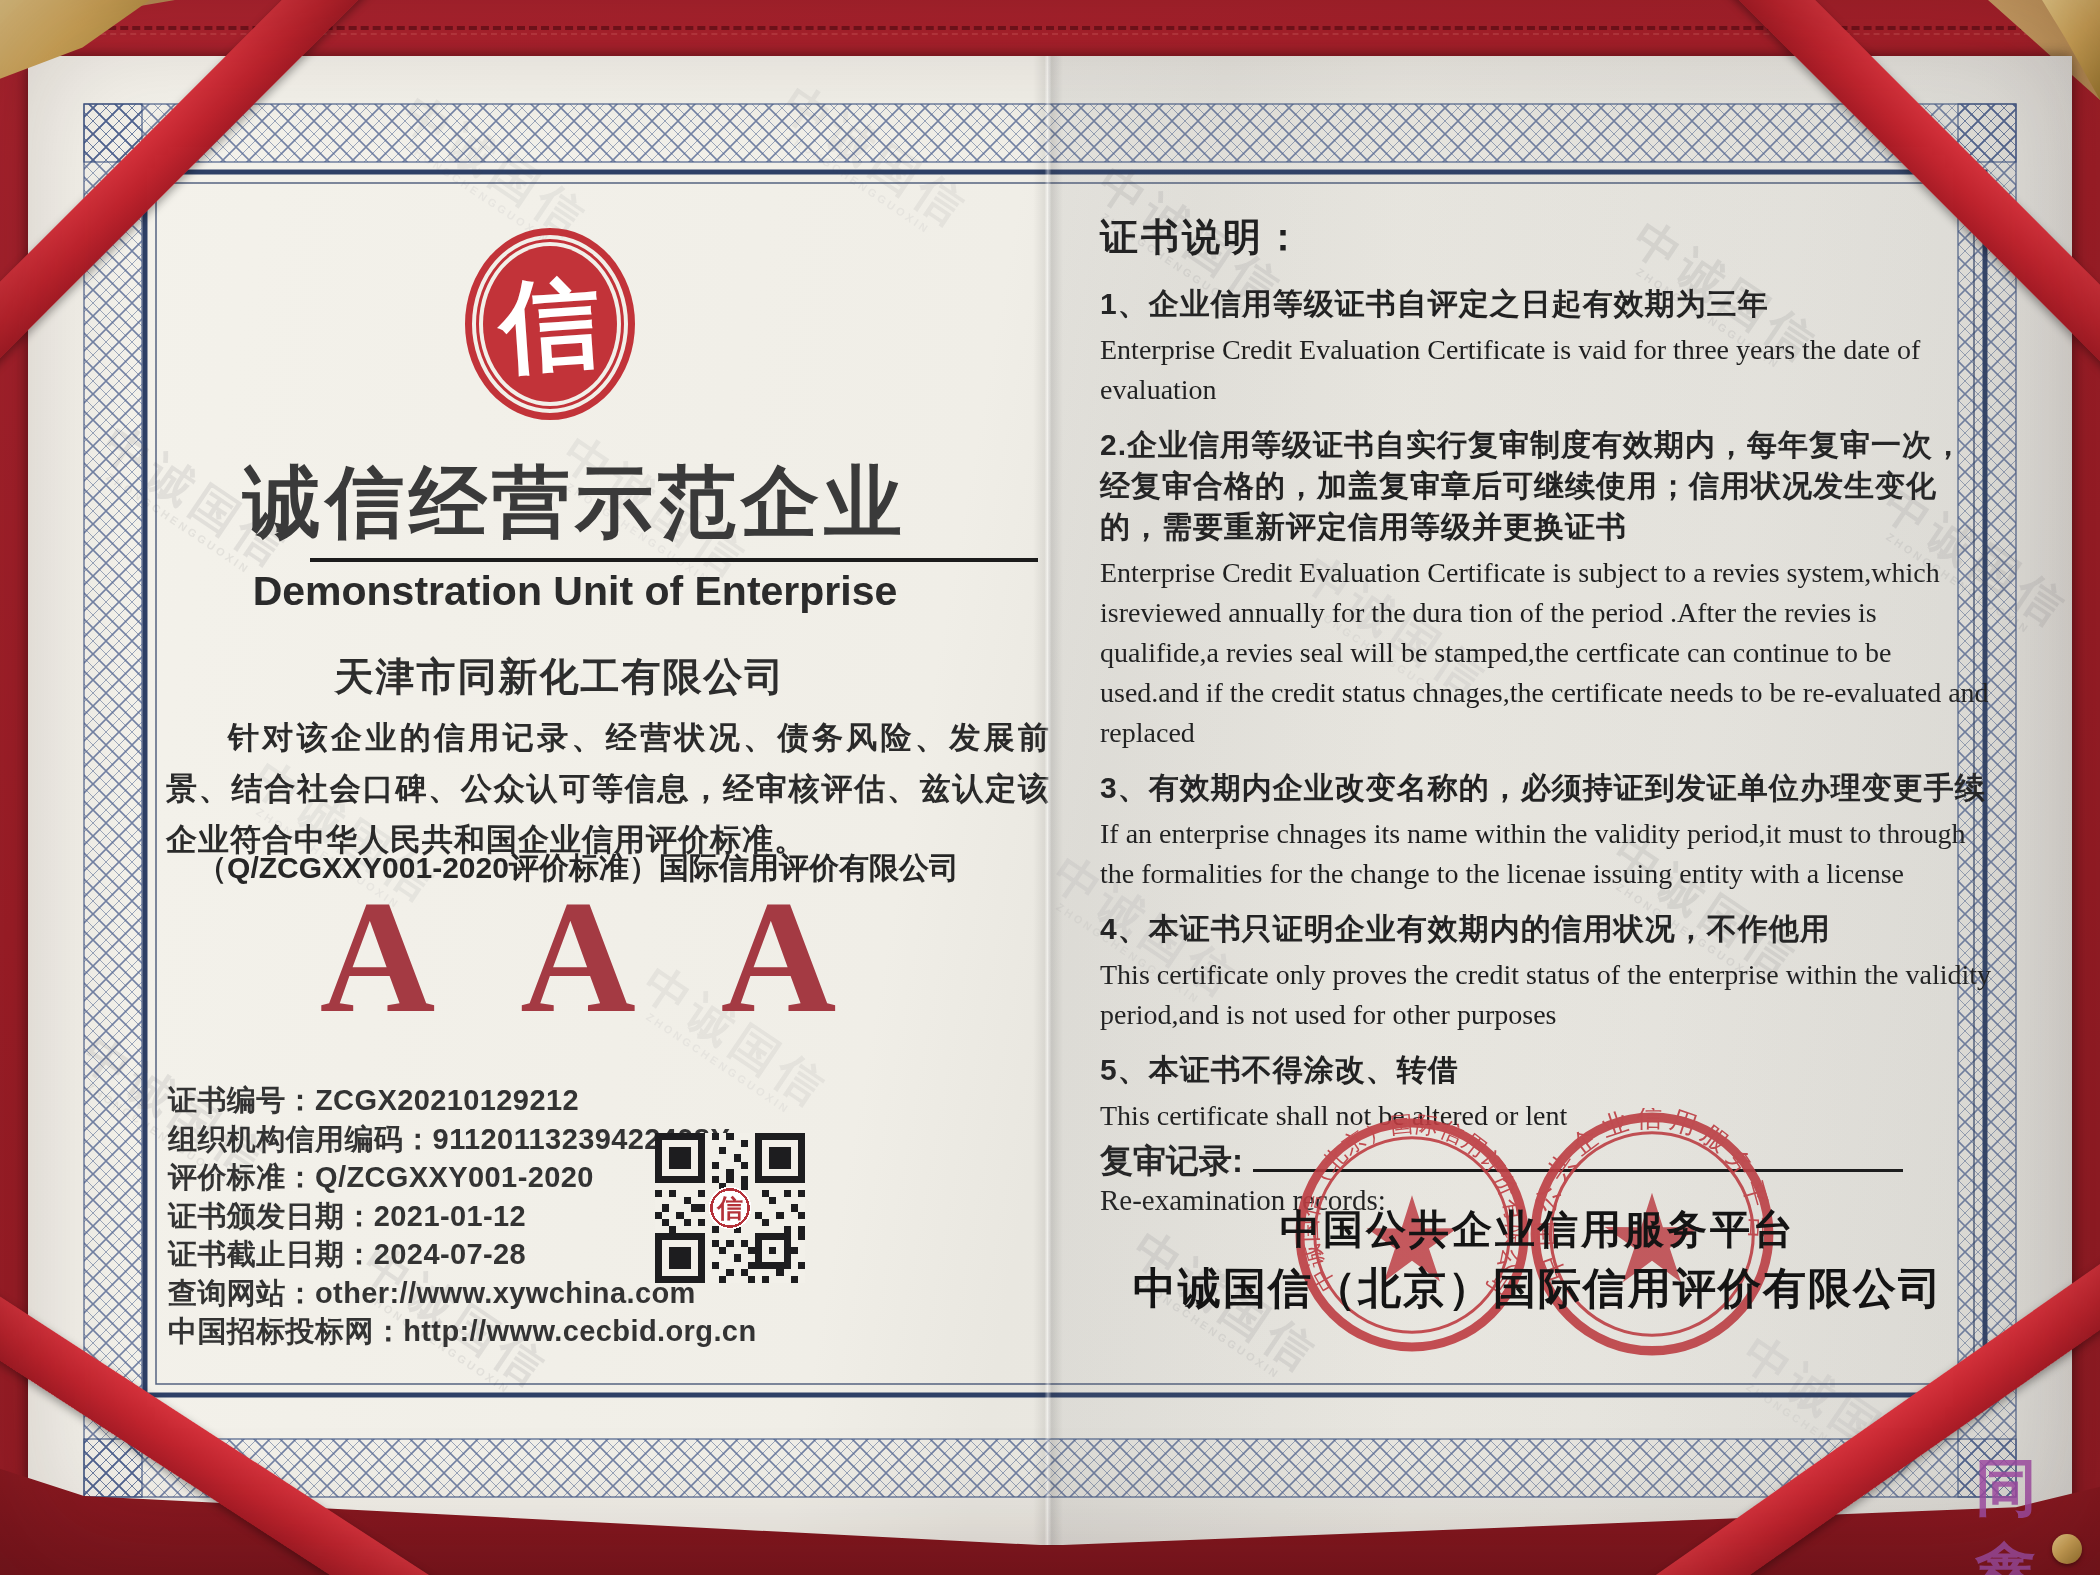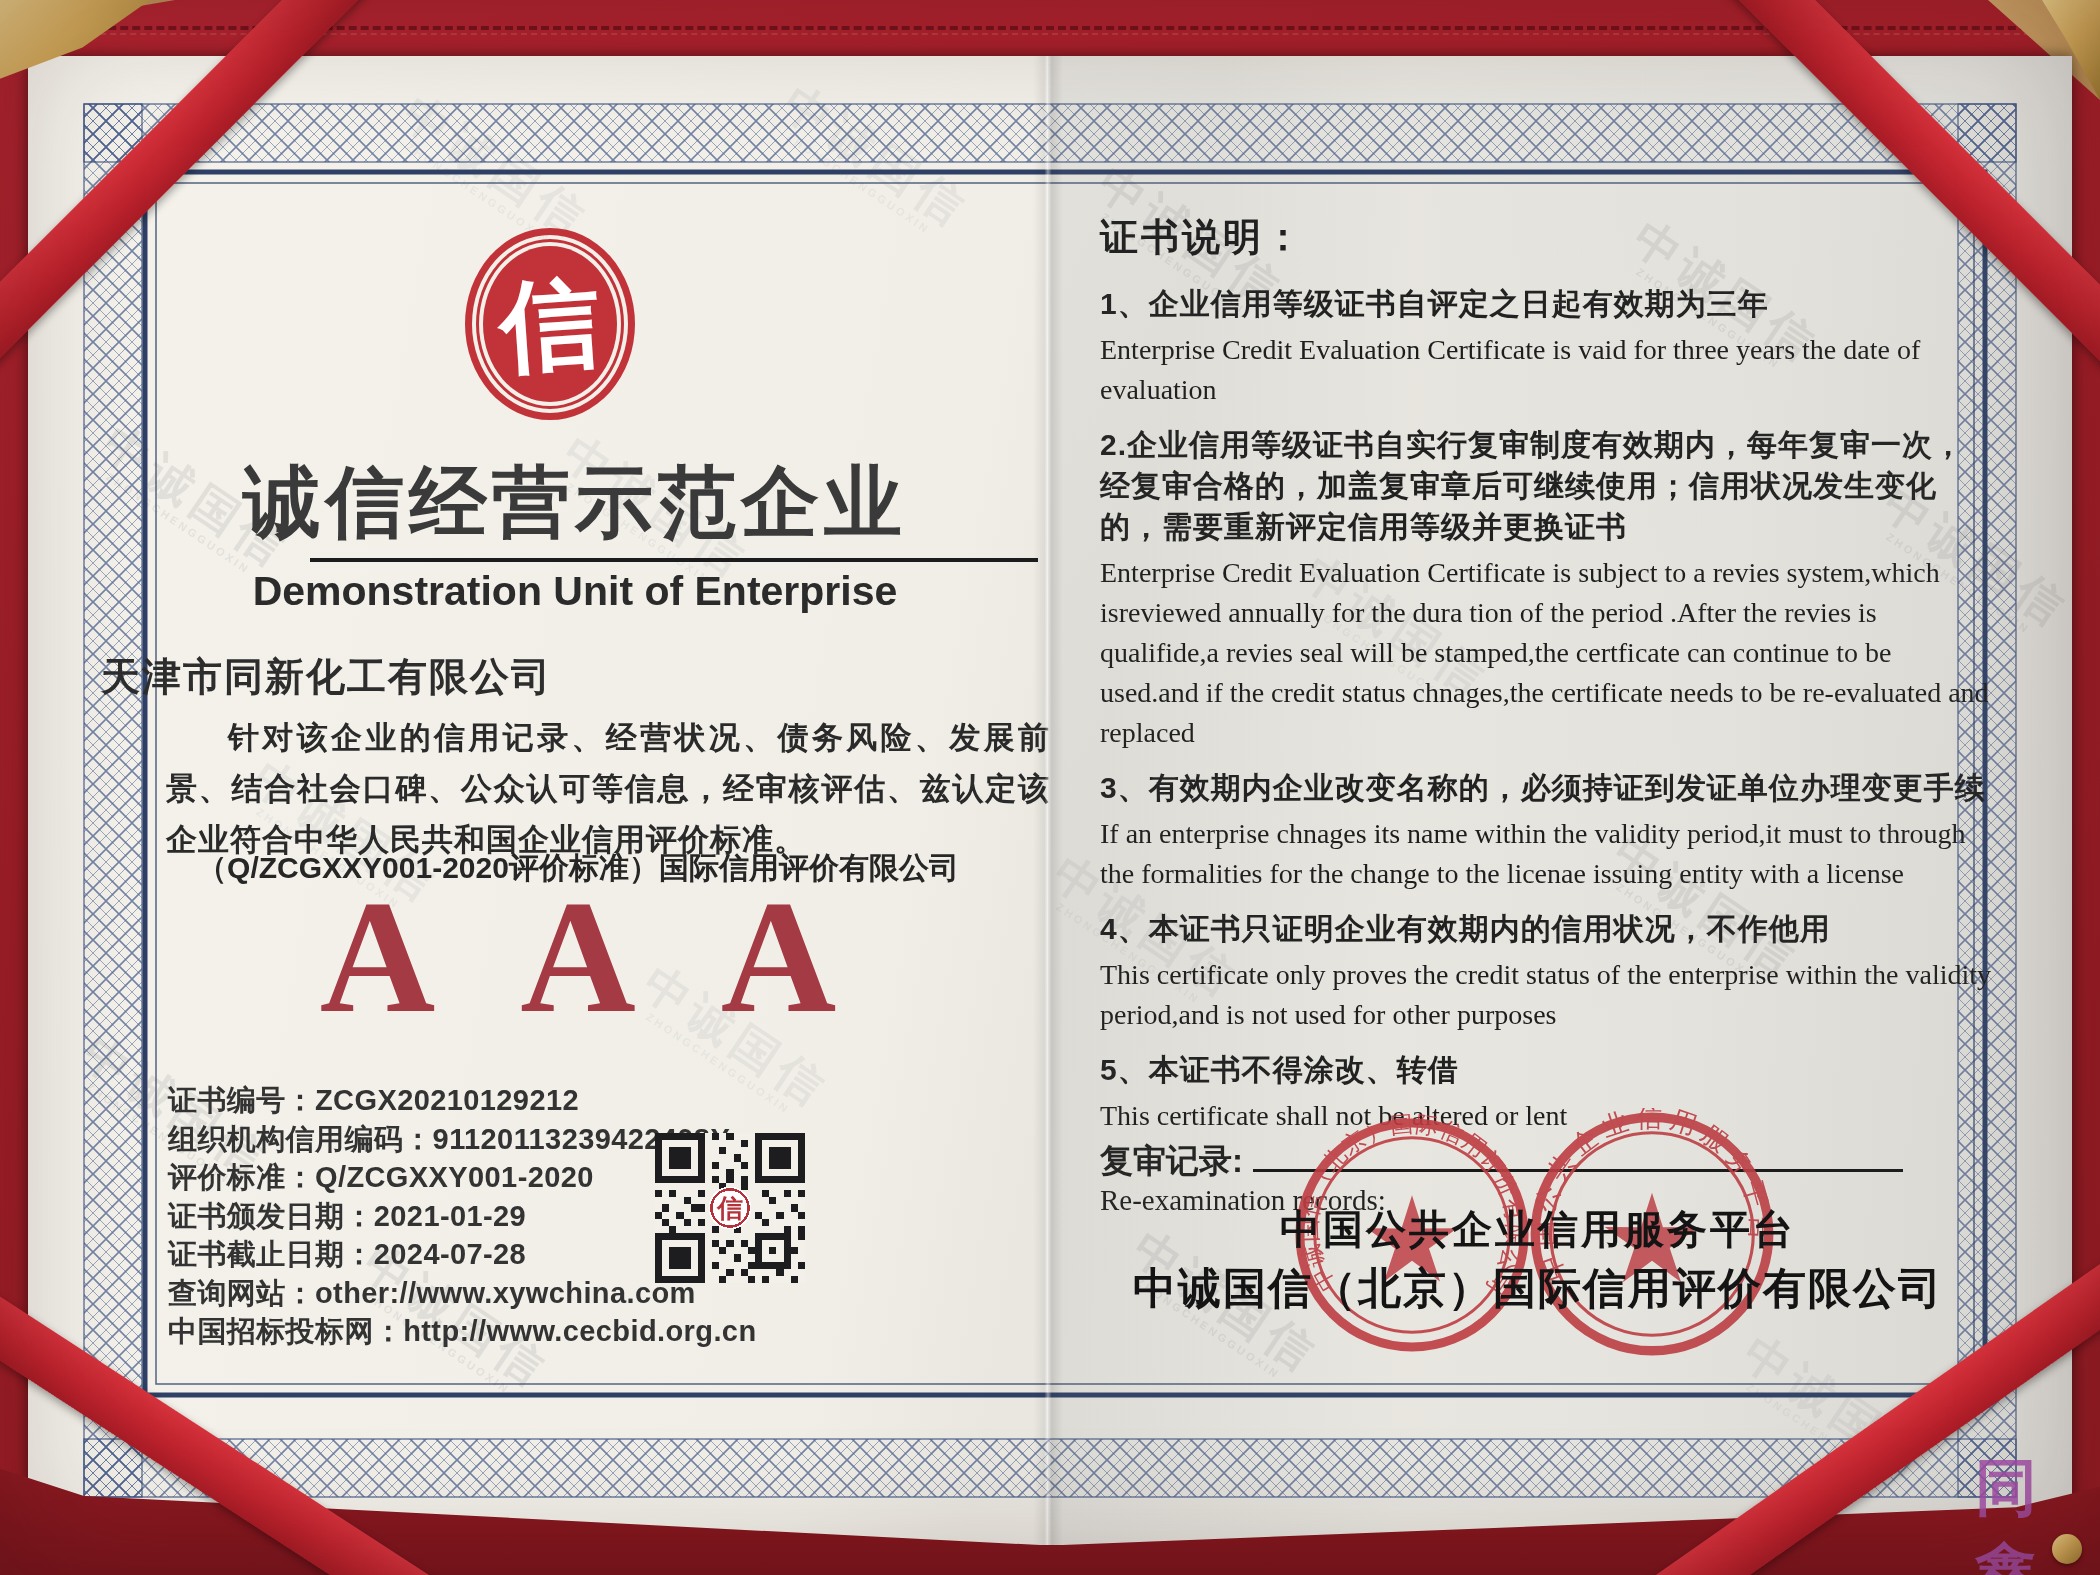--- a/index.html
+++ b/index.html
@@ -48,21 +48,21 @@
   .emblem{position:absolute;left:437px;top:172px;width:170px;height:192px;}
   .emblem .ring1{position:absolute;inset:0;border:7px solid #c23339;border-radius:50%;}
   .emblem .ring2{position:absolute;inset:11px;border:3px solid #c23339;border-radius:50%;}
   .emblem .core{position:absolute;inset:18px;background:#c23339;border-radius:50%;
     display:flex;align-items:center;justify-content:center;}
   .emblem .core span{color:#fff;font-size:100px;font-weight:700;transform:rotate(-4deg);line-height:1;}
   .title-cn{position:absolute;left:82px;top:395px;width:930px;text-align:center;font-size:78px;font-weight:700;
     color:#3a3a3a;letter-spacing:5px;}
   .title-rule{position:absolute;left:282px;top:502px;width:728px;height:4px;background:#1c1c1c;}
   .title-en{position:absolute;left:82px;top:512px;width:930px;text-align:center;font-size:41px;font-weight:700;color:#2b2b2b;}
-  .company{position:absolute;left:73px;top:594px;width:930px;font-size:39px;font-weight:600;color:#2d2d2d;letter-spacing:2px;}
+  .company{position:absolute;left:67px;top:594px;width:930px;text-align:center;font-size:39px;font-weight:600;color:#2d2d2d;letter-spacing:2px;}
   .body-p{position:absolute;left:138px;top:656px;width:884px;font-size:31px;font-weight:600;color:#2a2a2a;
     line-height:51px;letter-spacing:1px;text-align:justify;text-indent:2em;}
   .std-line{position:absolute;left:100px;top:792px;width:900px;text-align:center;font-size:30px;font-weight:600;color:#262626;}
   .grade{position:absolute;left:60px;top:804px;width:980px;height:200px;line-height:195px;text-align:center;
     font-family:"Liberation Serif","DejaVu Serif",serif;font-size:160px;font-weight:700;color:#a43a43;
     letter-spacing:85px;text-indent:85px;}
   .info{position:absolute;left:140px;top:1025px;width:620px;font-size:29px;font-weight:600;color:#333;line-height:38.5px;letter-spacing:.4px;}
   .qr{position:absolute;left:627px;top:1077px;width:150px;height:150px;}
   
   .rcol{position:absolute;left:1072px;top:156px;width:892px;color:#1f1f1f;}
@@ -140,21 +140,21 @@
     <div class="title-en">Demonstration Unit of Enterprise</div>
     <div class="company">天津市同新化工有限公司</div>
     <div class="body-p">针对该企业的信用记录、经营状况、债务风险、发展前景、结合社会口碑、公众认可等信息，经审核评估、兹认定该企业符合中华人民共和国企业信用评价标准。</div>
     <div class="std-line">（Q/ZCGXXY001-2020评价标准）国际信用评价有限公司</div>
     <div class="grade">AAA</div>
 
     <div class="info">
       <div>证书编号：ZCGX20210129212</div>
       <div>组织机构信用编码：91120113239422408Y</div>
       <div>评价标准：Q/ZCGXXY001-2020</div>
-      <div>证书颁发日期：2021-01-29</div>
+      <div>证书颁发日期：2021-01-12</div>
       <div>证书截止日期：2024-07-28</div>
       <div>查询网站：other://www.xywchina.com</div>
       <div>中国招标投标网：http://www.cecbid.org.cn</div>
     </div>
 
     <svg class="qr" viewBox="0 0 21 21" shape-rendering="crispEdges">
       <rect x="0" y="0" width="21" height="21" fill="#f2f0e9"></rect>
       <g fill="#1d1d1f">
         <rect x="0" y="0" width="7" height="7"></rect>
           <rect x="1" y="1" width="5" height="5" fill="#f2f0e9"></rect>

